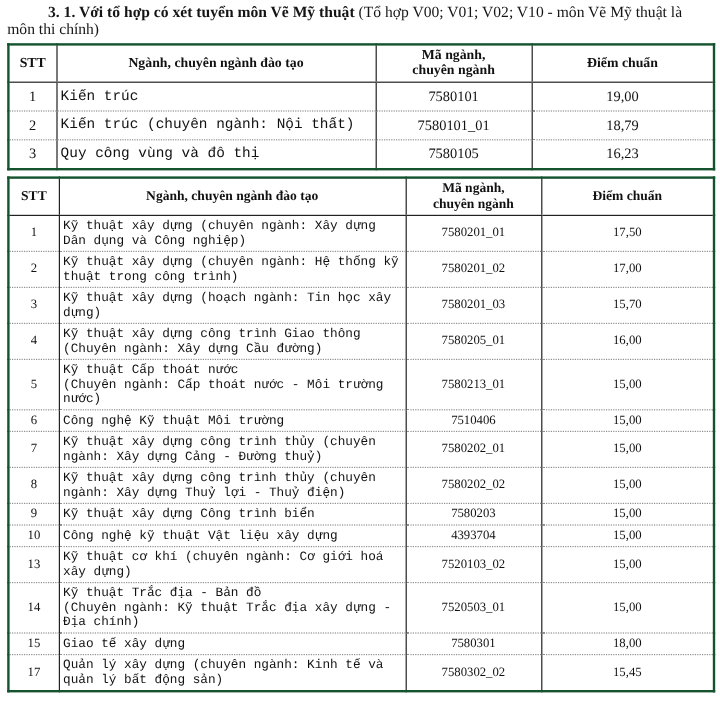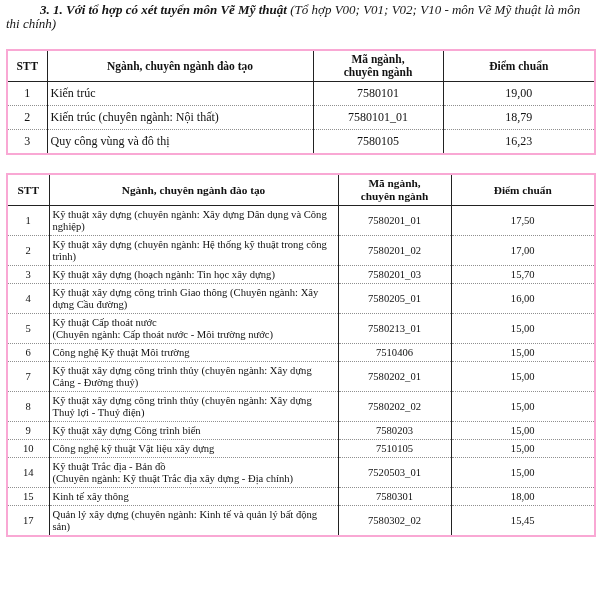--- a/index.html
+++ b/index.html
@@ -16,30 +16,29 @@
   }
   .page {
     padding: 3px 6px 0 6px;
   }
   .heading {
     margin: 0;
     font-size: 13px;
     line-height: 14px;
     text-indent: 34px;
     color: #151515;
-    font-style: italic;
   }
   .heading .h-bold { font-weight: bold; }
   .heading-2 { margin-top: 11px; margin-bottom: 0; }
   table {
     border-collapse: collapse;
     table-layout: fixed;
     width: 588px;
-    border: 2px solid #f9a8d4;
-    margin-top: 18px;
+    border: 2px solid #14532d;
+    margin-top: 5px;
   }
   th {
     font-weight: bold;
     font-size: 11.5px;
     line-height: 13px;
     text-align: center;
     vertical-align: middle;
     padding: 2px 2px;
     border-bottom: 1px solid #222222;
     white-space: pre-line;
@@ -55,20 +54,21 @@
   .t1 td { font-size: 12px; padding: 5px 3px; }
   
   .t2 td { font-size: 10.6px; line-height: 12px; padding: 2.5px 3px; }
   .t2 th { font-size: 11.3px; }
 
   .c-stt, .c-code, .c-score { text-align: center; }
   .c-name {
     text-align: left;
     padding-left: 7px;
     white-space: pre-line;
+    font-family: Liberation Mono, monospace;
   }
 </style>
 </head>
 <body>
 
 <div class="page">
 
   <p class="heading"><span class="h-bold">3. 1. Với tổ hợp có xét tuyển môn Vẽ Mỹ thuật</span><span> (Tổ hợp V00; V01; V02; V10 - môn Vẽ Mỹ thuật là môn thi chính)</span></p>
 
   <table class="t1">
@@ -178,33 +178,39 @@
         </tr>
         <tr>
           <td class="c-stt">9</td>
           <td class="c-name">Kỹ thuật xây dựng Công trình biển</td>
           <td class="c-code">7580203</td>
           <td class="c-score">15,00</td>
         </tr>
         <tr>
           <td class="c-stt">10</td>
           <td class="c-name">Công nghệ kỹ thuật Vật liệu xây dựng</td>
-          <td class="c-code">7510105</td>
+          <td class="c-code">4393704</td>
+          <td class="c-score">15,00</td>
+        </tr>
+        <tr>
+          <td class="c-stt">13</td>
+          <td class="c-name">Kỹ thuật cơ khí  (chuyên ngành: Cơ giới hoá xây dựng)</td>
+          <td class="c-code">7520103_02</td>
           <td class="c-score">15,00</td>
         </tr>
         <tr>
           <td class="c-stt">14</td>
           <td class="c-name">Kỹ thuật Trắc địa - Bản đồ
 (Chuyên ngành: Kỹ thuật Trắc địa xây dựng - Địa chính)</td>
           <td class="c-code">7520503_01</td>
           <td class="c-score">15,00</td>
         </tr>
         <tr>
           <td class="c-stt">15</td>
-          <td class="c-name">Kinh tế xây thông</td>
+          <td class="c-name">Giao tế xây dựng</td>
           <td class="c-code">7580301</td>
           <td class="c-score">18,00</td>
         </tr>
         <tr>
           <td class="c-stt">17</td>
           <td class="c-name">Quản lý xây dựng (chuyên ngành: Kinh tế và quản lý bất động sản)</td>
           <td class="c-code">7580302_02</td>
           <td class="c-score">15,45</td>
         </tr>
       </tbody>

